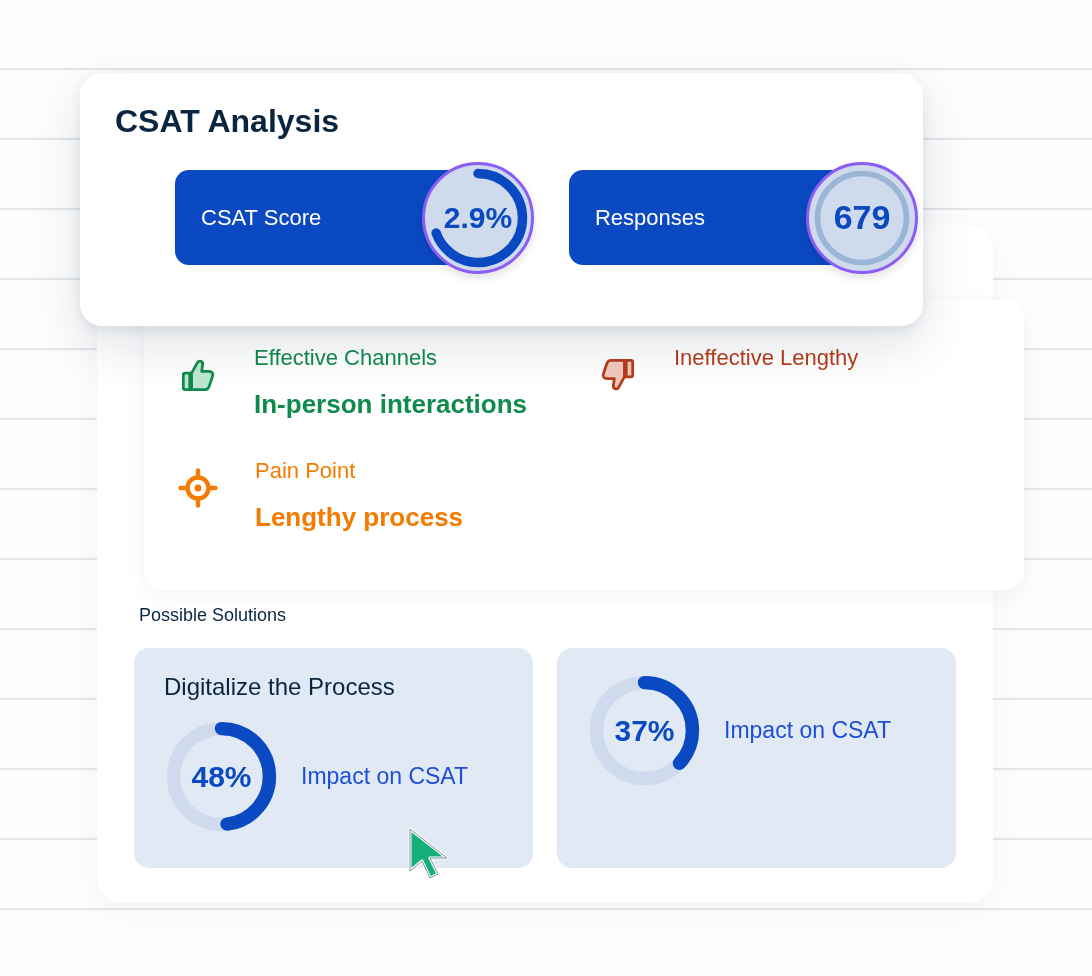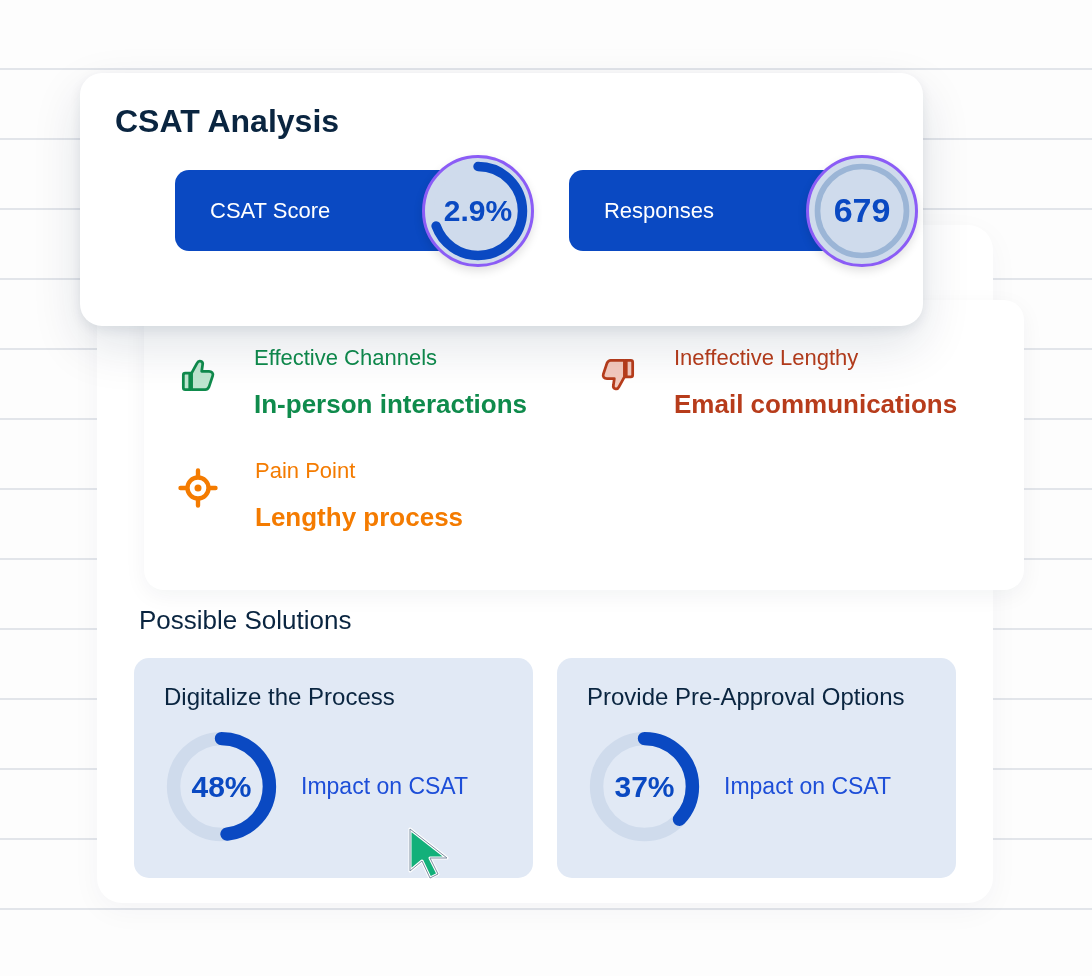--- a/index.html
+++ b/index.html
@@ -31,21 +31,21 @@
     left: 97px;
     top: 225px;
     width: 896px;
     height: 678px;
     background: #ffffff;
     border-radius: 25px;
     box-shadow: 0 8px 30px rgba(10,37,64,0.04);
     padding: 380px 37px 30px 37px;
   }
   .card-solutions h2 {
-    font-size: 26px;
+    font-size: 18px;
     font-weight: 500;
     color: #0a2540;
     margin: 0 0 22px 5px;
   }
   .solutions-row {
     display: flex;
     gap: 24px;
     justify-content: space-between;
   }
   .solution-box {
@@ -148,26 +148,26 @@
     margin: 0 0 30px 0;
   }
   .pill-row {
     display: flex;
     gap: 65px;
     justify-content: flex-start;
     padding-left: 60px;
   }
   .pill {
     position: relative;
-    height: 81px;
+    height: 95px;
     background: #0a49c2;
     border-radius: 14px;
     display: flex;
     align-items: center;
-    padding-left: 35px;
+    padding-left: 26px;
     color: #fff;
   }
   .pill.score { width: 330px; padding-right:70px; }
   .pill.resp  { width: 320px; padding-right:70px; }
   .pill .pill-label { font-size: 22px; }
   .pill .bubble {
     position: absolute;
     right: -30px;
     top: 50%;
     transform: translateY(-50%);
@@ -222,21 +222,20 @@
               <circle cx="60" cy="60" r="50" fill="none" stroke="#cfdbec" stroke-width="14"></circle>
               <circle cx="60" cy="60" r="50" fill="none" stroke="#0a49c2" stroke-width="14" stroke-linecap="round" stroke-dasharray="314" stroke-dashoffset="163" transform="rotate(-90 60 60)"></circle>
             </svg>
             <div class="pct">48%</div>
           </div>
           <div class="impact-label">Impact on CSAT</div>
         </div>
       </div>
 
       <div class="solution-box">
-        <div class="title">Provide Pre-Approval Options</div>
         <div class="solution-body">
           <div class="donut">
             <svg viewBox="0 0 120 120" width="115" height="115">
               <circle cx="60" cy="60" r="50" fill="none" stroke="#cfdbec" stroke-width="14"></circle>
               <circle cx="60" cy="60" r="50" fill="none" stroke="#0a49c2" stroke-width="14" stroke-linecap="round" stroke-dasharray="314" stroke-dashoffset="198" transform="rotate(-90 60 60)"></circle>
             </svg>
             <div class="pct">37%</div>
           </div>
           <div class="impact-label">Impact on CSAT</div>
         </div>
@@ -262,21 +261,20 @@
 
       <div class="chan-block">
         <div class="chan-icon">
           <svg viewBox="0 0 48 48" width="44" height="44">
             <path d="M38 26h-5V8h5a2 2 0 0 1 2 2v14a2 2 0 0 1-2 2z" fill="#f3c9bd" stroke="#b73c1b" stroke-width="3"></path>
             <path d="M31 8H16c-2 0-3 1-4 3l-4 12c-1 3 1 5 4 5h8l-1 7c-1 4 4 6 6 2l6-11V8z" fill="#f3c9bd" stroke="#b73c1b" stroke-width="3" stroke-linejoin="round"></path>
           </svg>
         </div>
         <div>
           <div class="chan-label red">Ineffective Lengthy</div>
-          <div class="chan-value red">Email communications</div>
         </div>
       </div>
     </div>
 
     <div class="pain-row">
       <div class="chan-icon">
         <svg viewBox="0 0 48 48" width="42" height="42">
           <circle cx="24" cy="24" r="12" fill="none" stroke="#f47b00" stroke-width="5"></circle>
           <circle cx="24" cy="24" r="4" fill="#f47b00"></circle>
           <path d="M24 4v6M24 38v6M4 24h6M38 24h6" stroke="#f47b00" stroke-width="5" stroke-linecap="round"></path>

